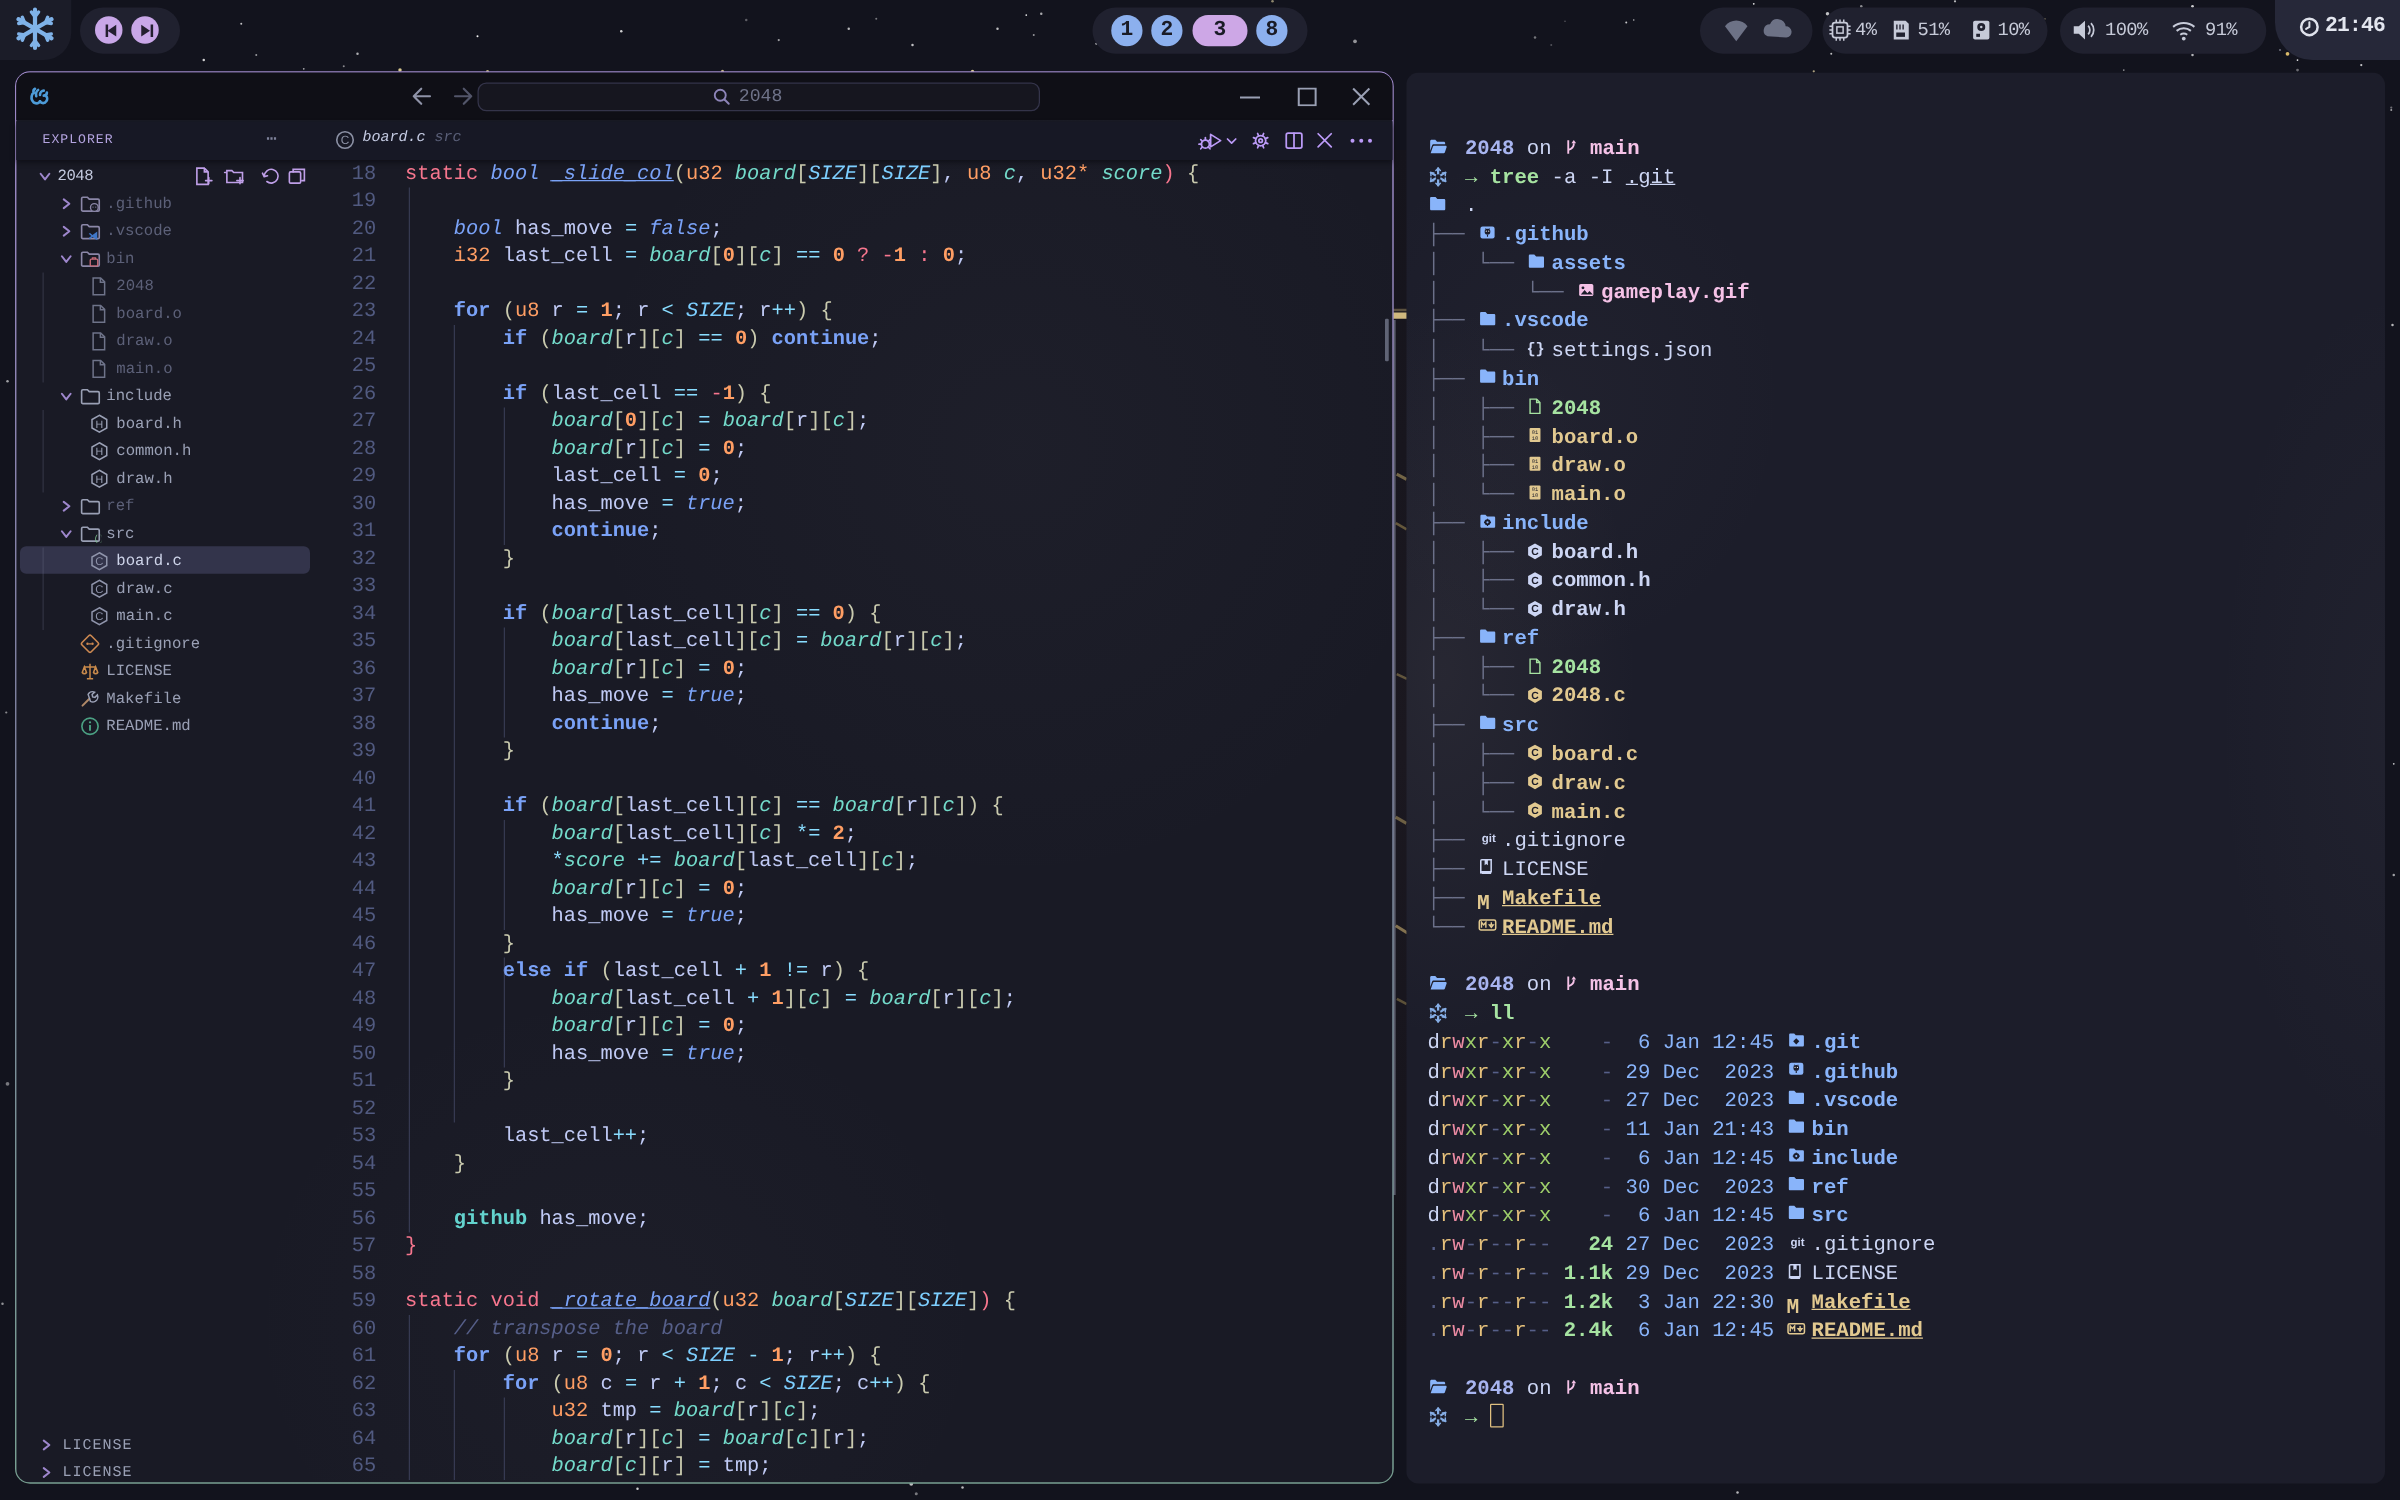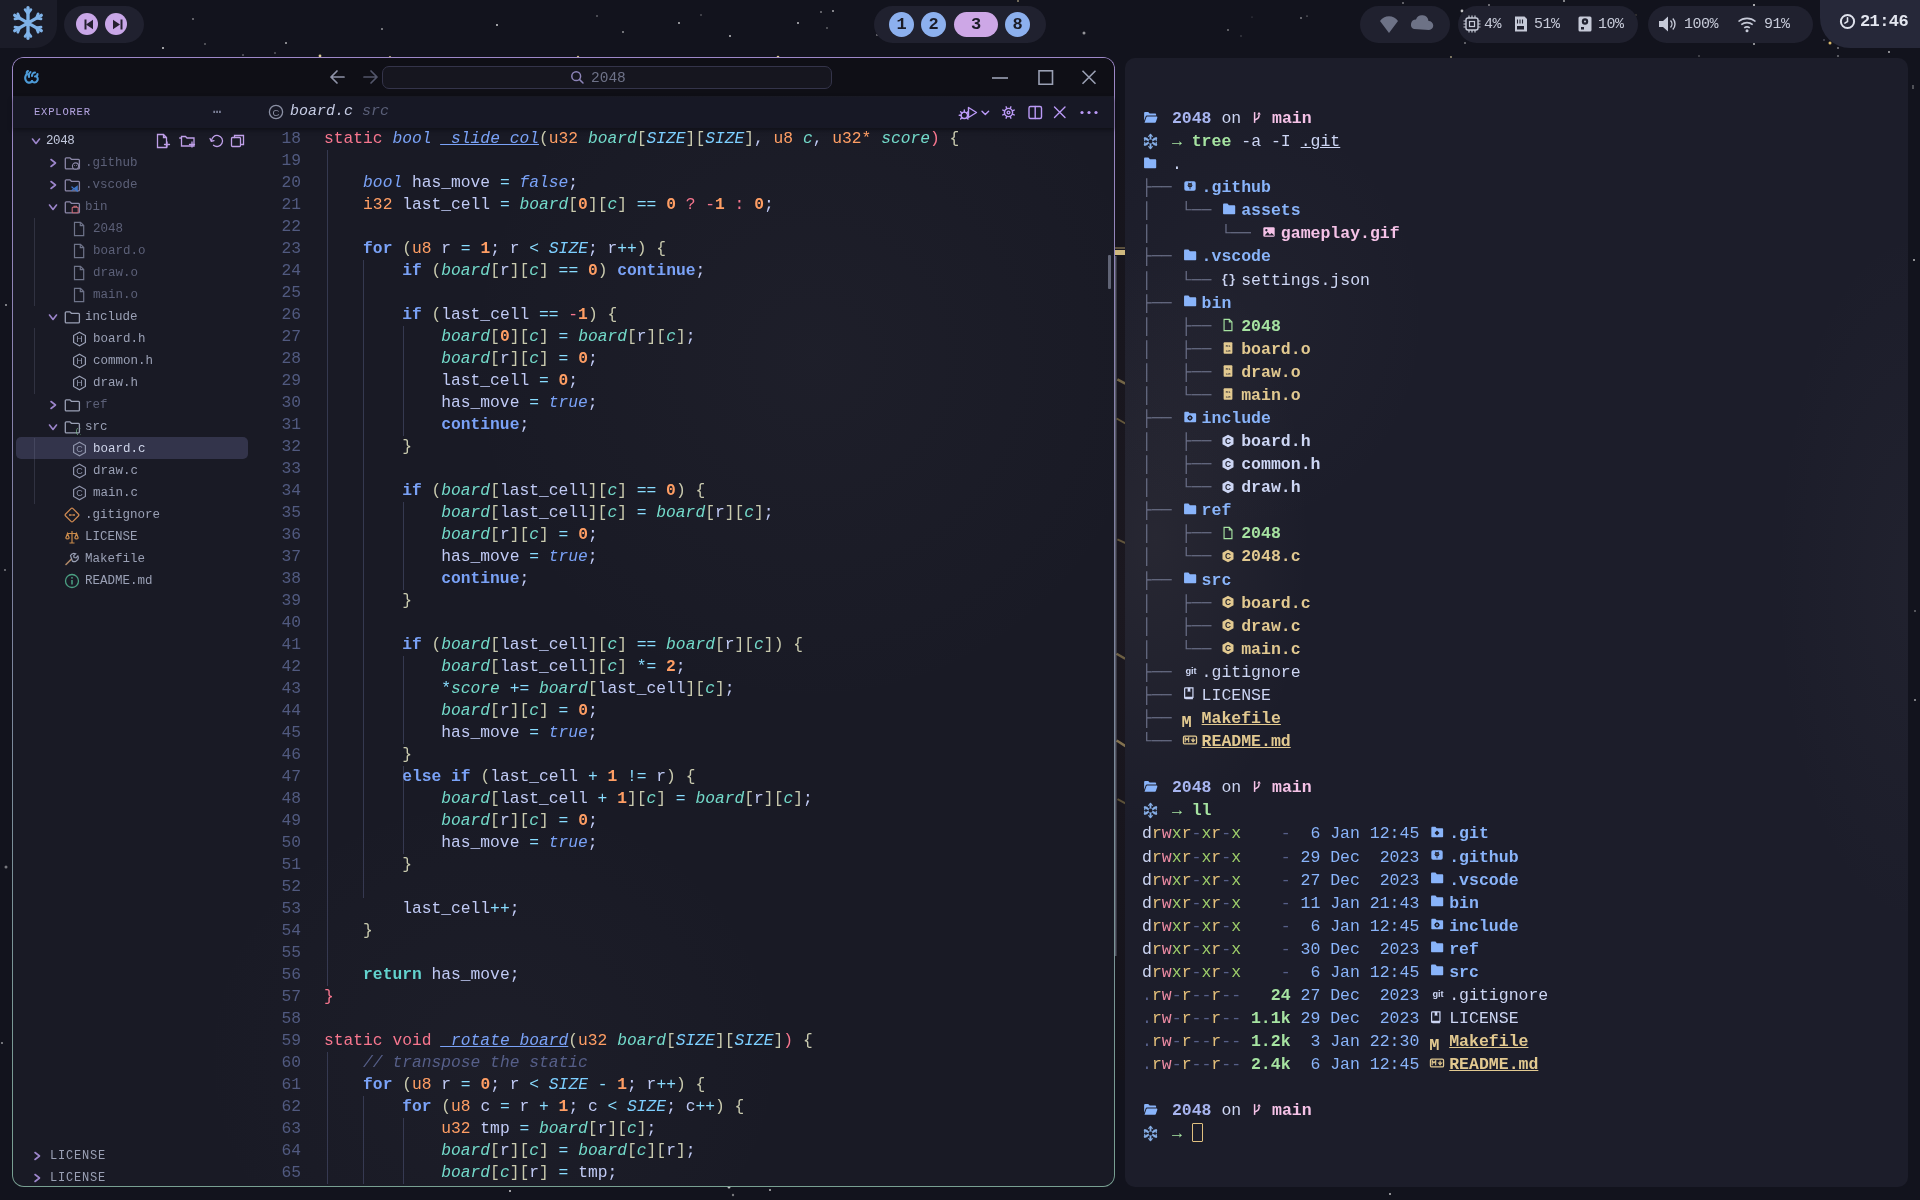--- a/index.html
+++ b/index.html
@@ -582,21 +582,21 @@
       <path d="M92.5 0.8 105.5 13.8M105.5 0.8 92.5 13.8"></path>
     </g>
   </svg>
 <div id="tabbar"></div>
 <div class="abs" style="left:34px;top:106px;font-size:10.5px;letter-spacing:0.8px;color:#b4a4e0;">EXPLORER</div>
 <div class="abs" style="left:213px;top:103px;font-size:14px;letter-spacing:1.5px;color:#7e829a;">⋯</div>
 <svg class="abs" style="left:268px;top:104px" width="16" height="16" viewBox="0 0 16 16">
       <circle cx="8" cy="8" r="6.6" fill="none" stroke="#8b90a4" stroke-width="1.3"></circle>
       <text x="8" y="11.6" font-size="9.5" fill="#8b90a4" text-anchor="middle" font-family="Liberation Sans">C</text>
   </svg>
-<div class="abs" style="left:290px;top:103px;font-size:15px;font-style:italic;color:#c5cbe3;">board.c <span style="color:#5a5f78">src</span></div>
+<div class="abs" style="left:290px;top:103px;font-size:12px;font-style:italic;color:#c5cbe3;">board.c <span style="color:#5a5f78">src</span></div>
 <svg class="abs" style="left:958px;top:104px" width="145" height="17" viewBox="0 0 145 17">
       <g fill="none" stroke="#bb9af7" stroke-width="1.4" stroke-linecap="round" stroke-linejoin="round">
        <path d="M10.5 3.5 18.5 8.5 10.5 13.5z"></path>
        <circle cx="6.3" cy="11.3" r="3.2"></circle>
        <path d="M6.3 8.1V6M3.2 11.3H1.2M4 9.2 2.6 7.7M8.6 9.2 10 7.7M4 13.5 2.6 15M8.6 13.5 10 15"></path>
        <path d="M24 7.2l3.3 3.3 3.3-3.3"></path>
        <circle cx="50.5" cy="8.5" r="4.1"></circle>
       <circle cx="50.5" cy="8.5" r="1.4"></circle>
        <path d="M54.3 10.1L56.2 10.9M52.1 12.3L52.9 14.2M48.9 12.3L48.1 14.2M46.7 10.1L44.8 10.9M46.7 6.9L44.8 6.1M48.9 4.7L48.1 2.8M52.1 4.7L52.9 2.8M54.3 6.9L56.2 6.1"></path>
        <rect x="71" y="2.5" width="12.5" height="12" rx="1.5"></rect>
@@ -943,25 +943,25 @@
         <span class="br">}</span>
         <span class="b">else</span> <span class="b">if</span> <span class="br">(</span><span class="w">last_cell </span><span class="cy">+</span> <span class="n">1</span> <span class="cy">!=</span> <span class="w">r</span><span class="br">)</span> <span class="br">{</span>
             <span class="p">board</span><span class="br">[</span><span class="w">last_cell </span><span class="cy">+</span> <span class="n">1</span><span class="br">]</span><span class="br">[</span><span class="p">c</span><span class="br">]</span> <span class="cy">=</span> <span class="p">board</span><span class="br">[</span><span class="w">r</span><span class="br">]</span><span class="br">[</span><span class="p">c</span><span class="br">]</span><span class="w">;</span>
             <span class="p">board</span><span class="br">[</span><span class="w">r</span><span class="br">]</span><span class="br">[</span><span class="p">c</span><span class="br">]</span> <span class="cy">=</span> <span class="n">0</span><span class="w">;</span>
             <span class="w">has_move </span><span class="cy">=</span> <span class="bi">true</span><span class="w">;</span>
         <span class="br">}</span>
 
         <span class="w">last_cell</span><span class="cy">++</span><span class="w">;</span>
     <span class="br">}</span>
 
-    <span class="t">return</span> <span class="w">has_move;</span>
+    <span class="t">github</span> <span class="w">has_move;</span>
 <span class="pk">}</span>
 
 <span class="k">static</span> <span class="k">void</span> <span class="fn">_rotate_board</span><span class="br">(</span><span class="o">u32</span> <span class="p">board</span><span class="br">[</span><span class="sz">SIZE</span><span class="br">]</span><span class="br">[</span><span class="sz">SIZE</span><span class="br">]</span><span class="pk">)</span> <span class="br">{</span>
-    <span class="cm">// transpose the static</span>
+    <span class="cm">// transpose the board</span>
     <span class="b">for</span> <span class="br">(</span><span class="o">u8</span> <span class="w">r </span><span class="cy">=</span> <span class="n">0</span><span class="w">; r </span><span class="cy">&lt;</span> <span class="sz">SIZE</span> <span class="cy">-</span> <span class="n">1</span><span class="w">; r</span><span class="cy">++</span><span class="br">)</span> <span class="br">{</span>
         <span class="b">for</span> <span class="br">(</span><span class="o">u8</span> <span class="w">c </span><span class="cy">=</span> <span class="w">r </span><span class="cy">+</span> <span class="n">1</span><span class="w">; c </span><span class="cy">&lt;</span> <span class="sz">SIZE</span><span class="w">; c</span><span class="cy">++</span><span class="br">)</span> <span class="br">{</span>
             <span class="o">u32</span> <span class="w">tmp </span><span class="cy">=</span> <span class="p">board</span><span class="br">[</span><span class="w">r</span><span class="br">]</span><span class="br">[</span><span class="p">c</span><span class="br">]</span><span class="w">;</span>
             <span class="p">board</span><span class="br">[</span><span class="w">r</span><span class="br">]</span><span class="br">[</span><span class="p">c</span><span class="br">]</span> <span class="cy">=</span> <span class="p">board</span><span class="br">[</span><span class="p">c</span><span class="br">]</span><span class="br">[</span><span class="w">r</span><span class="br">]</span><span class="w">;</span>
             <span class="p">board</span><span class="br">[</span><span class="p">c</span><span class="br">]</span><span class="br">[</span><span class="w">r</span><span class="br">]</span> <span class="cy">=</span> <span class="w">tmp;</span></pre>
 <div class="guide" style="left:327px;top:150px;height:836px;"></div>
 <div class="guide" style="left:327px;top:1052px;height:132px;"></div>
 <div class="guide" style="left:363px;top:260px;height:638px;"></div>
 <div class="guide" style="left:363px;top:1096px;height:88px;"></div>
 <div class="guide" style="left:403px;top:326px;height:110px;"></div>

